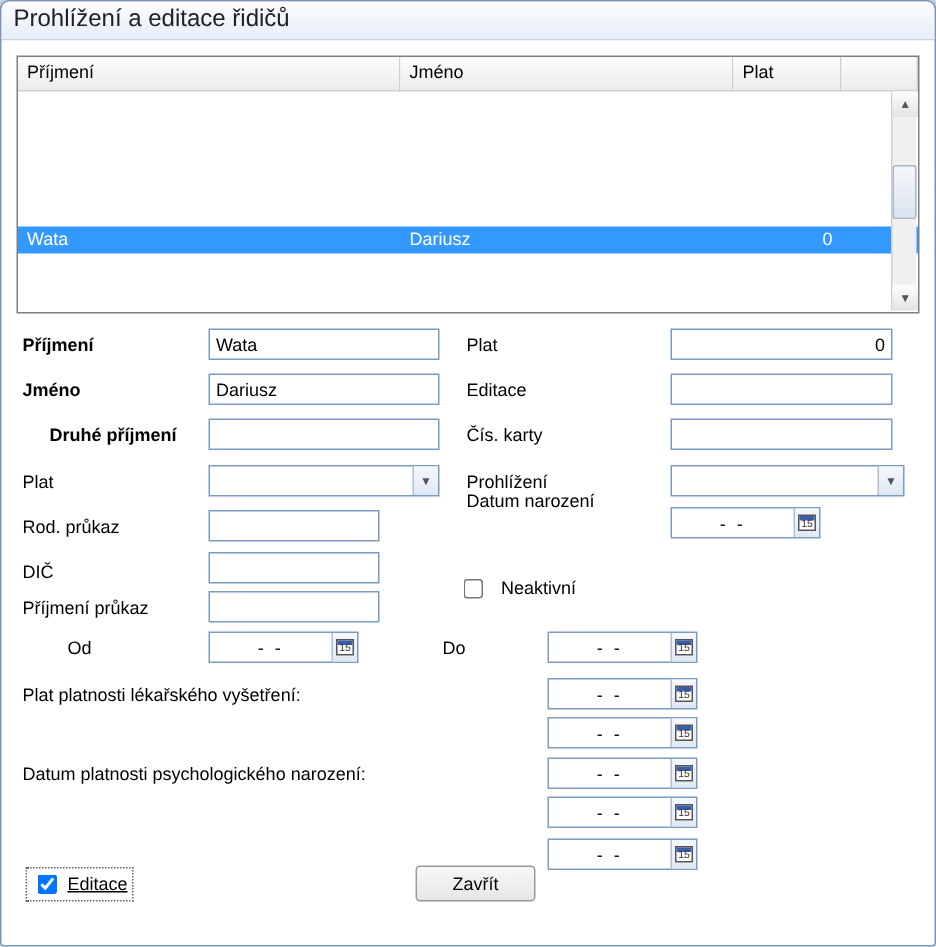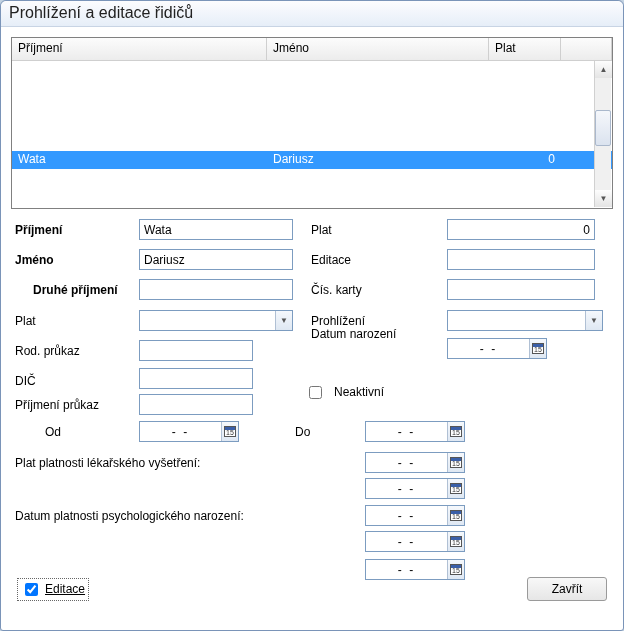--- a/index.html
+++ b/index.html
@@ -300,17 +300,17 @@
           </div>
       </div>
     </div>
 
     <div class="bottombar">
       <div class="editace-wrap">
         <input type="checkbox" checked="" style="">
         <span>Editace</span>
       </div>
       <div style="flex:1"></div>
-      <button class="btn" style="">Zavřít</button>
+      <button class="btn" style="margin-right:250px">Zavřít</button>
     </div>
 
   </div>
 </div>
 
 </body></html>

